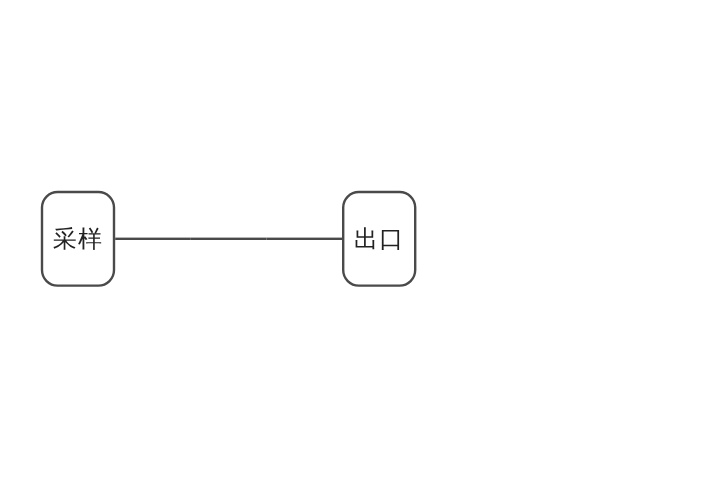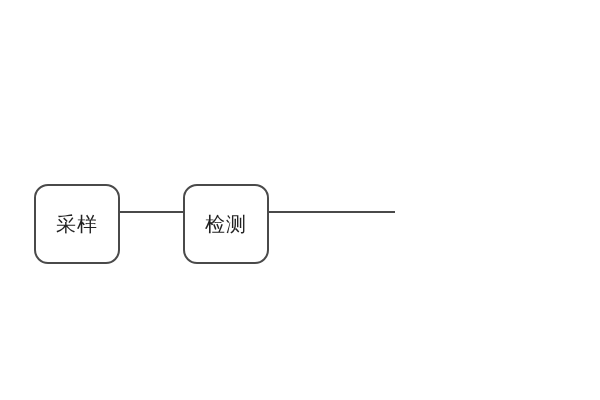--- a/index.html
+++ b/index.html
@@ -18,58 +18,57 @@
   }
   .flow-row {
     position: absolute;
     left: 34px;
     top: 159px;
     display: flex;
     flex-direction: row;
     align-items: center;
   }
   .flow-node {
-    width: 86px;
+    width: 62px;
     height: 80px;
     box-sizing: border-box;
     border: 2px solid #4a4a4a;
     border-radius: 14px;
     background: #ffffff;
     display: flex;
     align-items: center;
     justify-content: center;
     font-size: 20px;
     color: #222222;
     letter-spacing: 1px;
     flex: none;
-    margin-top: 25px;
   }
   .connector {
     width: 63px;
     height: 2px;
     background: #4a4a4a;
     flex: none;
   }
 </style>
 </head>
 <body>
 
 <div class="canvas">
   <div class="flow-row">
 
     <div class="flow-node">
       <span>采样</span>
     </div>
 
     <div class="connector"></div>
 
-    <div class="flow-node">
-      <span>检测</span>
-    </div>
 
     <div class="connector"></div>
 
 
     <div class="connector"></div>
 
+    <div class="flow-node">
+      <span>出口</span>
+    </div>
 
   </div>
 </div>
 
 </body></html>

